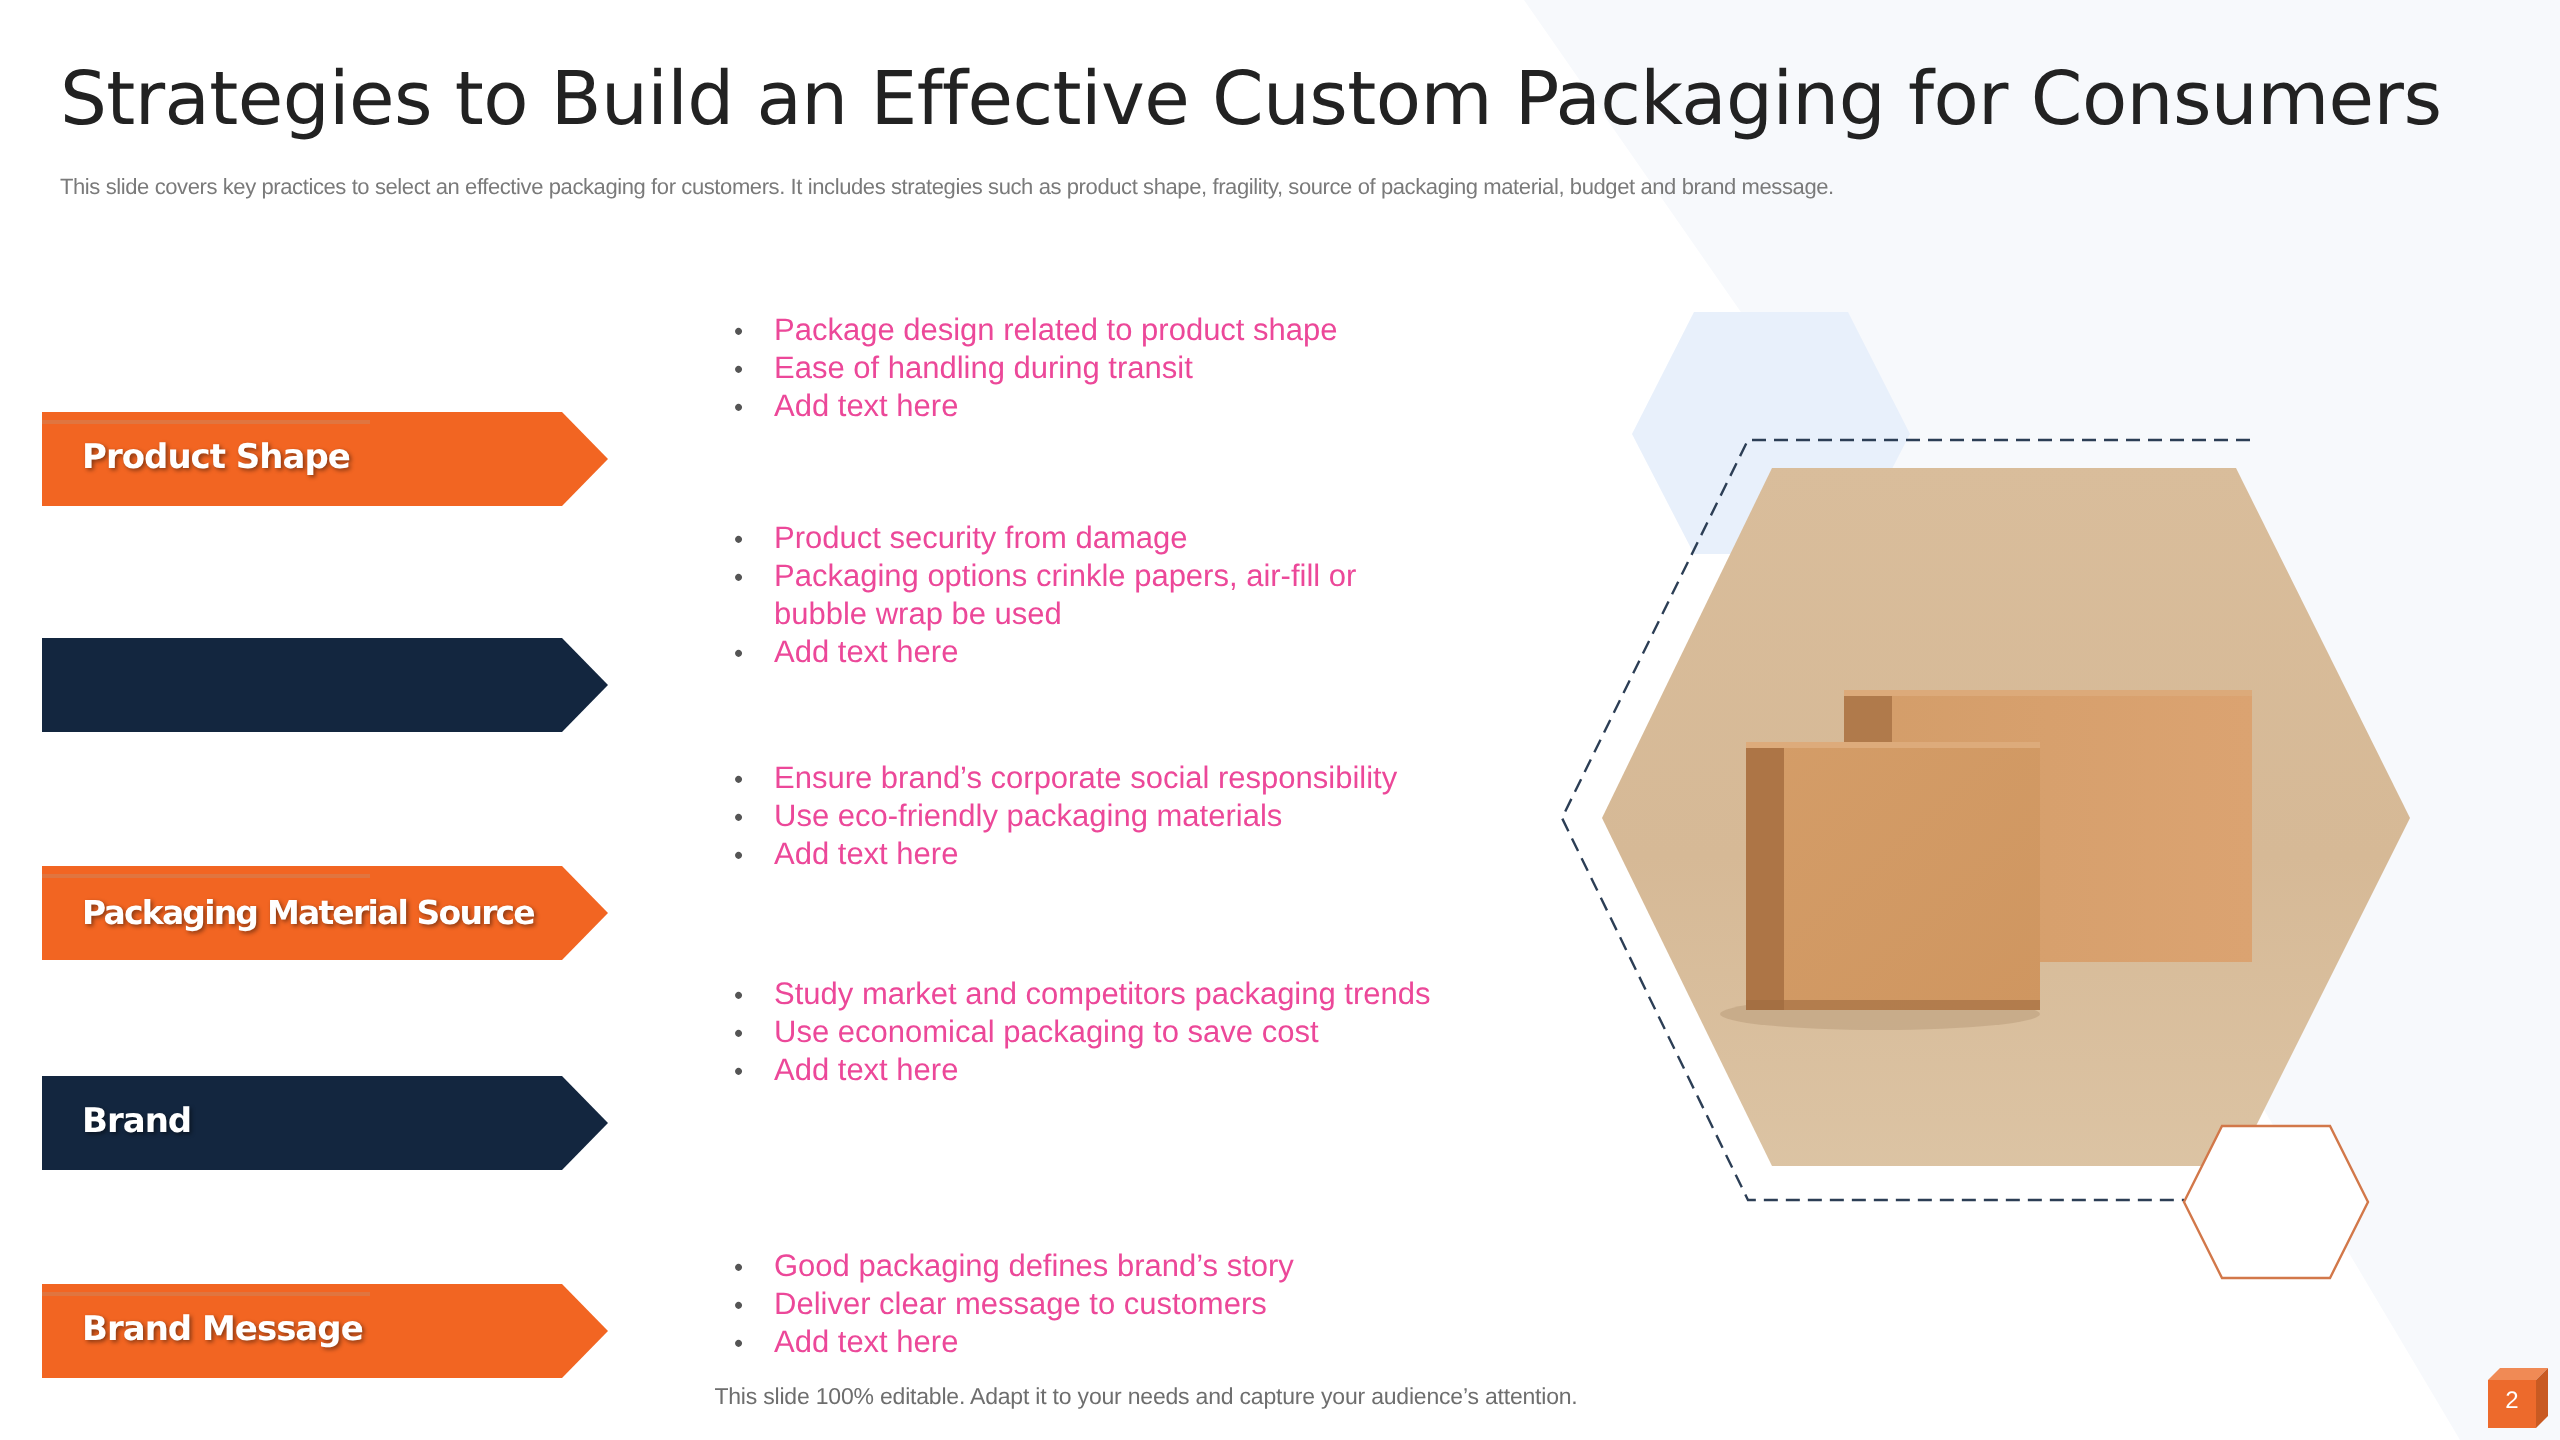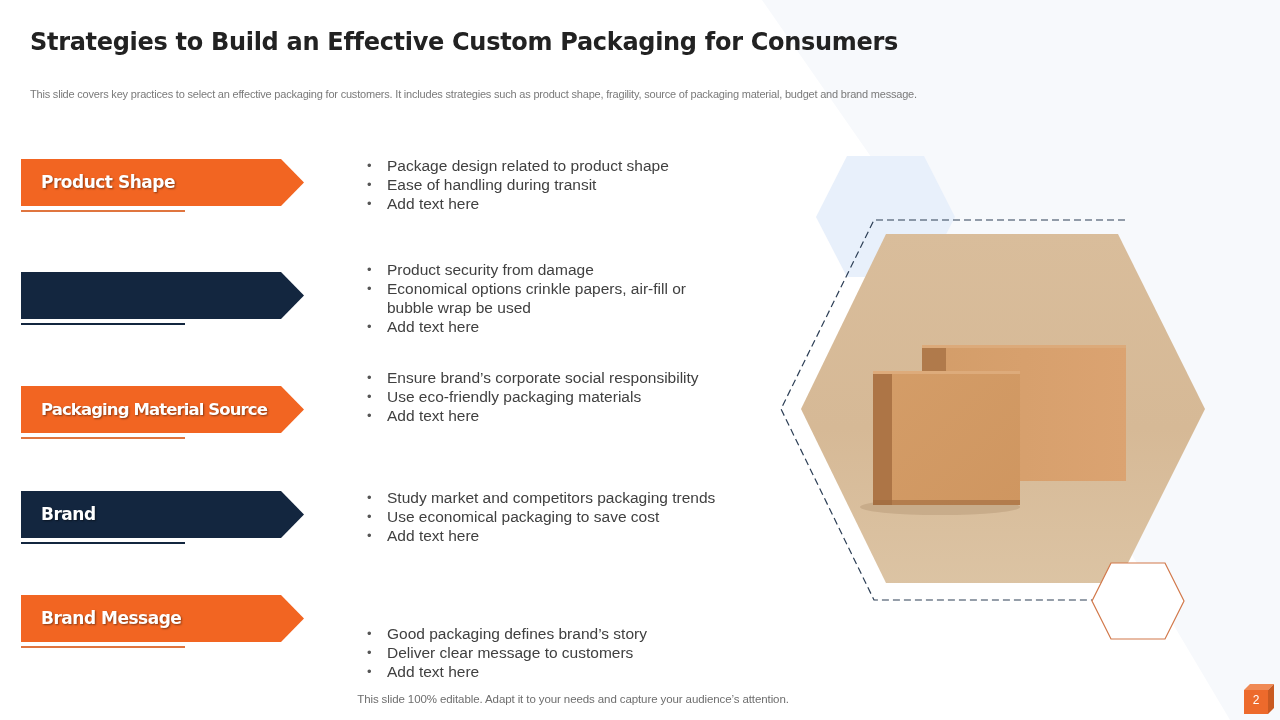--- a/index.html
+++ b/index.html
@@ -1,26 +1,26 @@
 <!DOCTYPE html>
 <html><head>
 <meta charset="utf-8">
 <style>
   * { margin:0; padding:0; box-sizing:border-box; }
   html, body { width:1280px; height:720px; overflow:hidden; background:#ffffff; }
   body { position:relative; font-family:"Liberation Sans", sans-serif; }
   .bg-shape { position:absolute; left:0; top:0; width:1280px; height:720px; z-index:0; }
-  .title { position:absolute; left:30px; top:28px; font-family:"DejaVu Sans", sans-serif; font-weight:bold; font-size:24px; letter-spacing:-0.3px; color:#222; white-space:nowrap; z-index:2; }
+  .title { position:absolute; left:30px; top:28px; font-family:"DejaVu Sans", sans-serif; font-weight:normal; font-size:37px; letter-spacing:-0.3px; color:#222; white-space:nowrap; z-index:2; }
   .subtitle { position:absolute; left:30px; top:88px; font-size:11px; color:#7a7a7a; letter-spacing:-0.2px; white-space:nowrap; z-index:2; }
   .row { position:absolute; left:0; width:760px; z-index:2; }
-  .tag { position:absolute; left:21px; width:283px; height:61px; }
+  .tag { position:absolute; left:21px; width:283px; height:61px;margin-top:47px; }
   .tag svg { position:absolute; left:0; top:0; }
   .tag-label { position:absolute; left:20px; top:0; height:47px; line-height:47px; color:#fff; font-family:"DejaVu Sans", sans-serif; font-weight:bold; font-size:17px; letter-spacing:-0.5px; white-space:nowrap; text-shadow:1px 1px 2px rgba(0,0,0,0.45); }
   .tag-underline { position:absolute; left:21px; width:164px; height:1.5px; }
-  .bullets { position:absolute; left:367px; list-style:none; font-size:15.5px; line-height:19px; color:#404040; width:380px; }
+  .bullets { position:absolute; left:367px; list-style:none; font-size:15.5px; line-height:19px; color:#ec4899; width:380px; }
   .bullets li { position:relative; padding-left:20px; }
   .bullets li::before { content:"•"; position:absolute; left:0; top:0; color:#555; font-size:13px; }
   .art { position:absolute; left:0; top:0; width:1280px; height:720px; z-index:1; pointer-events:none; }
   .footer { position:absolute; left:0; width:1146px; top:693px; text-align:center; font-size:11.5px; color:#6e6e6e; letter-spacing:-0.1px; z-index:2; }
   .page-badge { position:absolute; left:1244px; top:684px; width:30px; height:30px; z-index:3; }
   .page-num { position:absolute; left:0; top:9px; width:24px; text-align:center; color:#fff; font-size:12px; }
 </style>
 </head>
 <body>
 
@@ -48,34 +48,34 @@
 
 <div class="row" style="top:0;">
   <div class="tag" style="top:272px;">
     <svg width="283" height="47">
         <polygon points="0,0 260,0 283,23.5 260,47 0,47" fill="#13263F"></polygon>
       </svg>
   </div>
   <div class="tag-underline" style="top:323px;background:#13263F;"></div>
   <ul class="bullets" style="top:260px;width:345px;">
     <li>Product security from damage</li>
-    <li>Economical options crinkle papers, air-fill or bubble wrap be used</li>
+    <li>Packaging options crinkle papers, air-fill or bubble wrap be used</li>
     <li>Add text here</li>
   </ul>
 </div>
 
 <div class="row" style="top:0;">
   <div class="tag" style="top:386px;">
     <svg width="283" height="47">
         <polygon points="0,0 260,0 283,23.5 260,47 0,47" fill="#F26522"></polygon>
       </svg>
     <span class="tag-label" style="letter-spacing:-0.9px;font-size:16.5px;">Packaging Material Source</span>
   </div>
   <div class="tag-underline" style="top:437px;background:#e0753f;"></div>
-  <ul class="bullets" style="top:368px;">
+  <ul class="bullets" style="top:380px;">
     <li>Ensure brand’s corporate social responsibility</li>
     <li>Use eco-friendly  packaging materials</li>
     <li>Add text here</li>
   </ul>
 </div>
 
 <div class="row" style="top:0;">
   <div class="tag" style="top:491px;">
     <svg width="283" height="47">
         <polygon points="0,0 260,0 283,23.5 260,47 0,47" fill="#13263F"></polygon>

